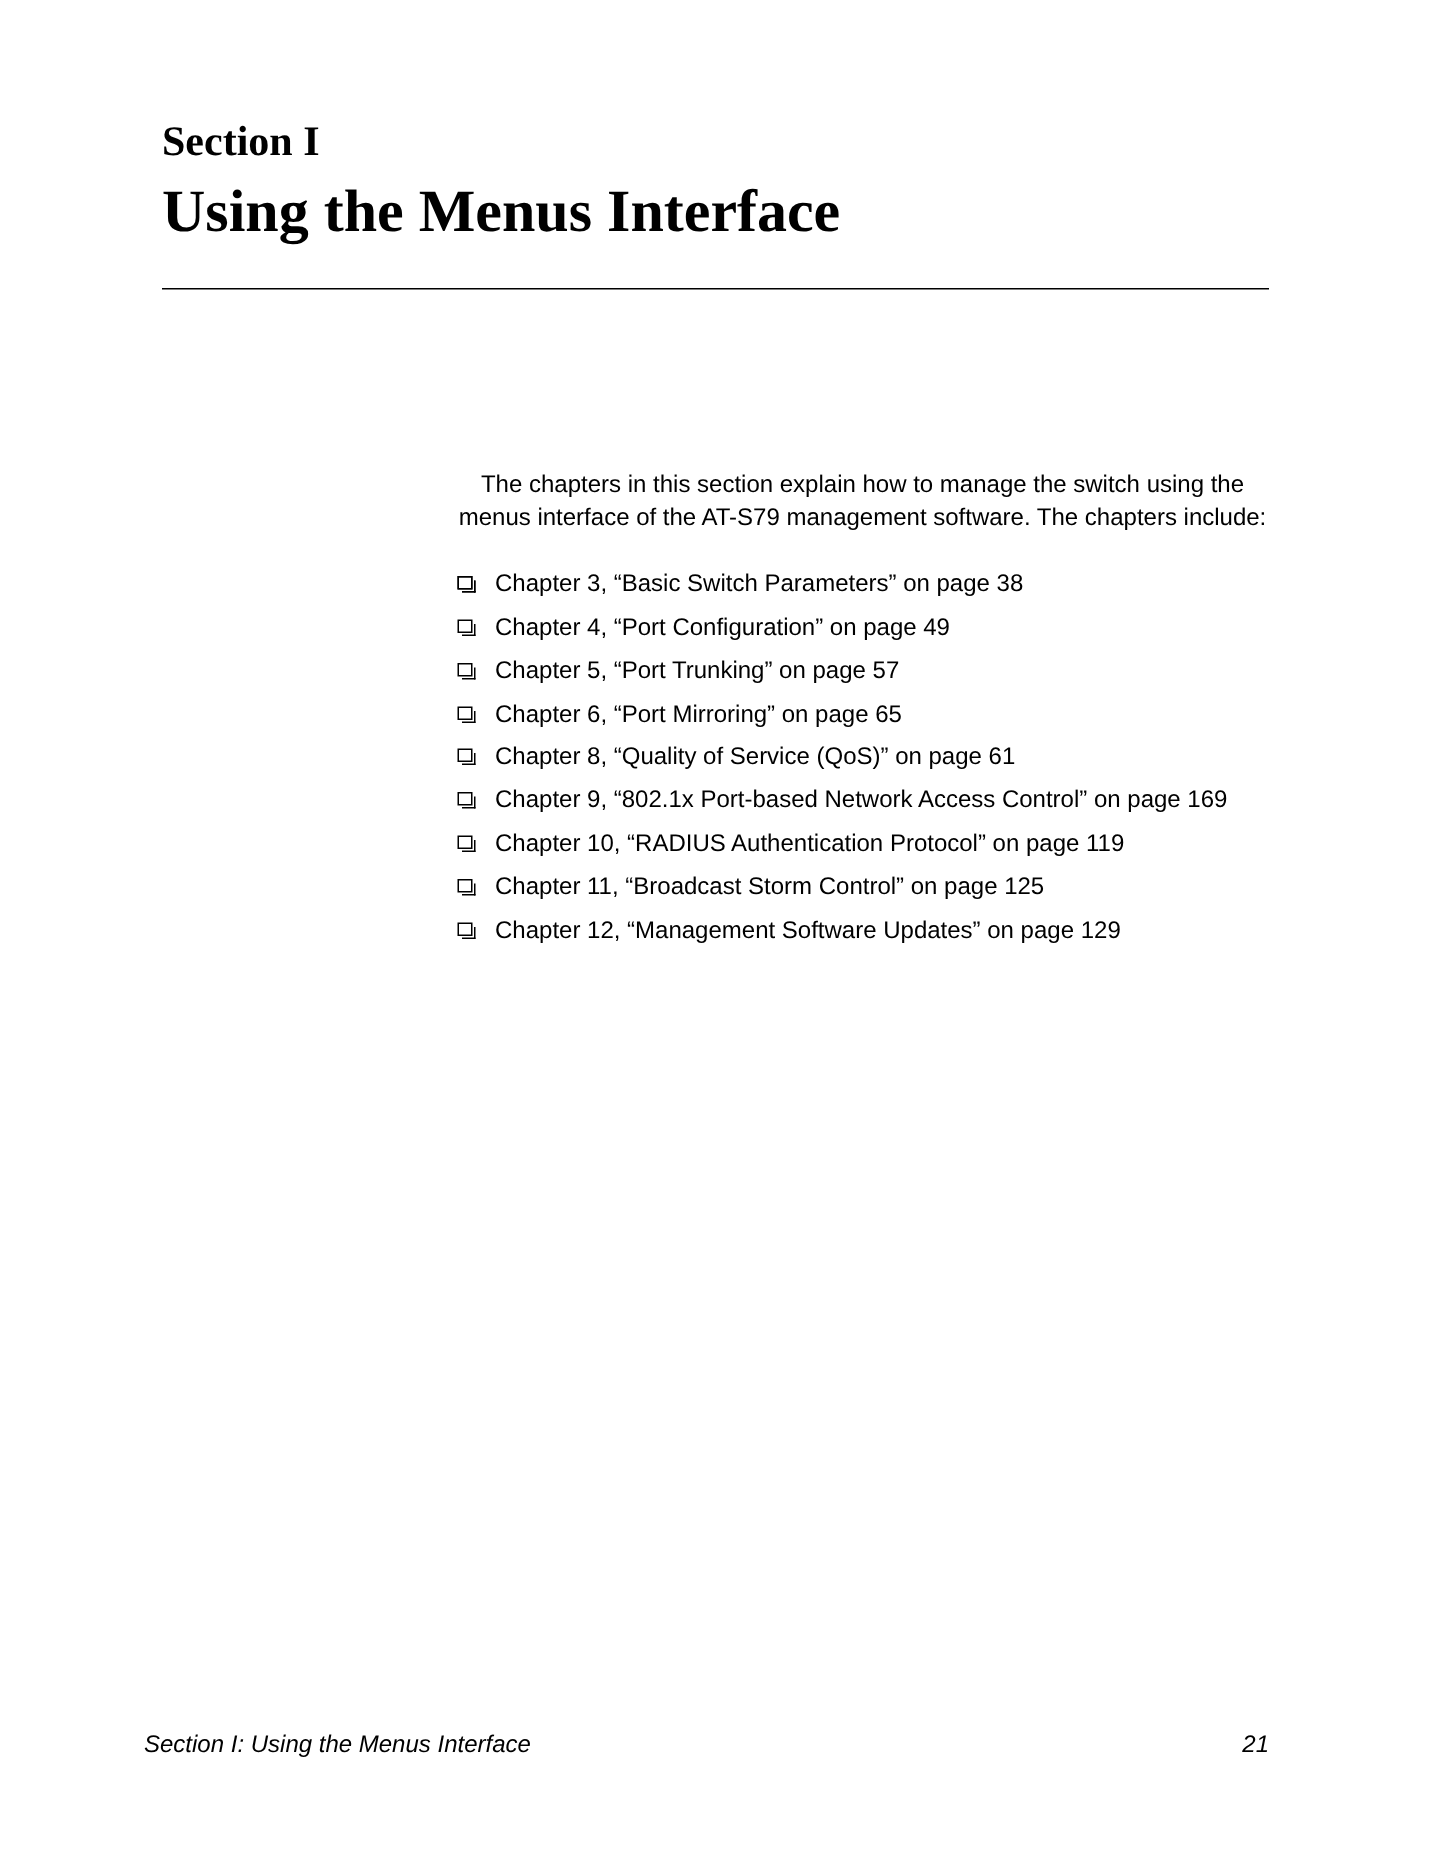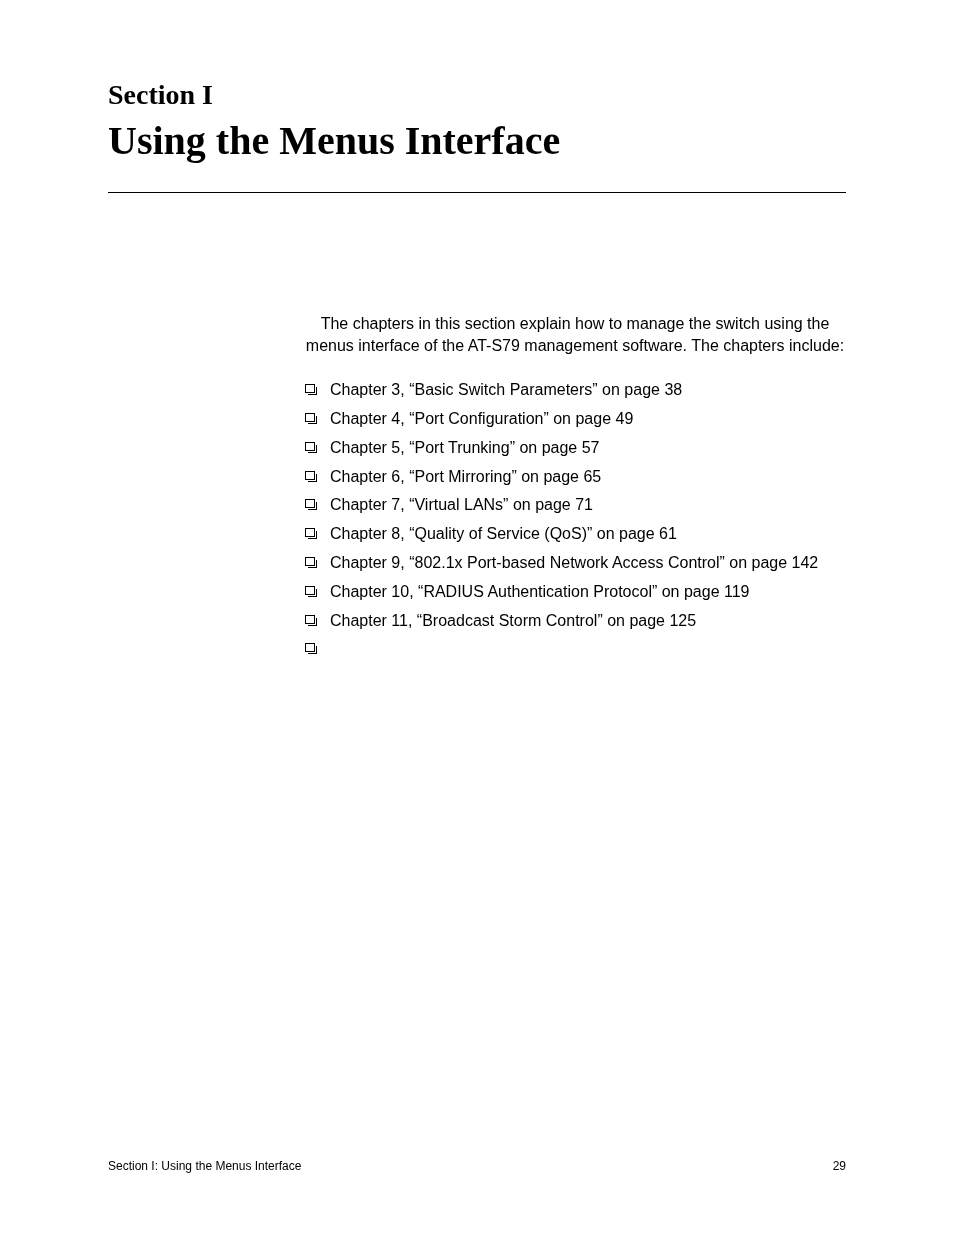--- a/index.html
+++ b/index.html
@@ -65,48 +65,48 @@
       left: 2px;
       right: -3px;
       top: 2px;
       bottom: -3px;
       border-right: 1.3px solid #000;
       border-bottom: 1.3px solid #000;
     }
     .footer {
       position: absolute;
       bottom: 62px;
-      left: 108px;
+      left: 96px;
       right: 108px;
-      font-size: 12px;
+      font-size: 16px;
       display: flex;
       justify-content: space-between;
+      font-style: italic;
     }
   </style>
 </head>
 <body>
 
 <div class="page">
   <div class="section-label">Section I</div>
   <h1 class="section-title">Using the Menus Interface</h1>
 
   <div class="body-area">
     <p class="intro">The chapters in this section explain how to manage the switch using the menus interface of the AT-S79 management software. The chapters include:</p>
     <ul class="chapter-list">
         <li><span class="bullet-icon"></span></li>
         <li><span class="bullet-icon"></span><span>Chapter 3, “Basic Switch Parameters” on page 38</span></li>
         <li><span class="bullet-icon"></span><span>Chapter 4, “Port Configuration” on page 49</span></li>
         <li><span class="bullet-icon"></span><span>Chapter 5, “Port Trunking” on page 57</span></li>
         <li><span class="bullet-icon"></span><span>Chapter 6, “Port Mirroring” on page 65</span></li>
-        <li><span class="bullet-icon"></span><span>Chapter 7, “Virtual LANs” on page 71</span></li>
         <li><span class="bullet-icon"></span><span>Chapter 8, “Quality of Service (QoS)” on page 61</span></li>
-        <li><span class="bullet-icon"></span><span>Chapter 9, “802.1x Port-based Network Access Control” on page 142</span></li>
+        <li><span class="bullet-icon"></span><span>Chapter 9, “802.1x Port-based Network Access Control” on page 169</span></li>
         <li><span class="bullet-icon"></span><span>Chapter 10, “RADIUS Authentication Protocol” on page 119</span></li>
         <li><span class="bullet-icon"></span><span>Chapter 11, “Broadcast Storm Control” on page 125</span></li>
-        <li><span class="bullet-icon"></span></li>
+        <li><span class="bullet-icon"></span><span>Chapter 12, “Management Software Updates” on page 129</span></li>
       </ul>
   </div>
 </div>
 
 <div class="footer">
   <span>Section I: Using the Menus Interface</span>
-  <span>29</span>
+  <span>21</span>
 </div>
 
 </body></html>

